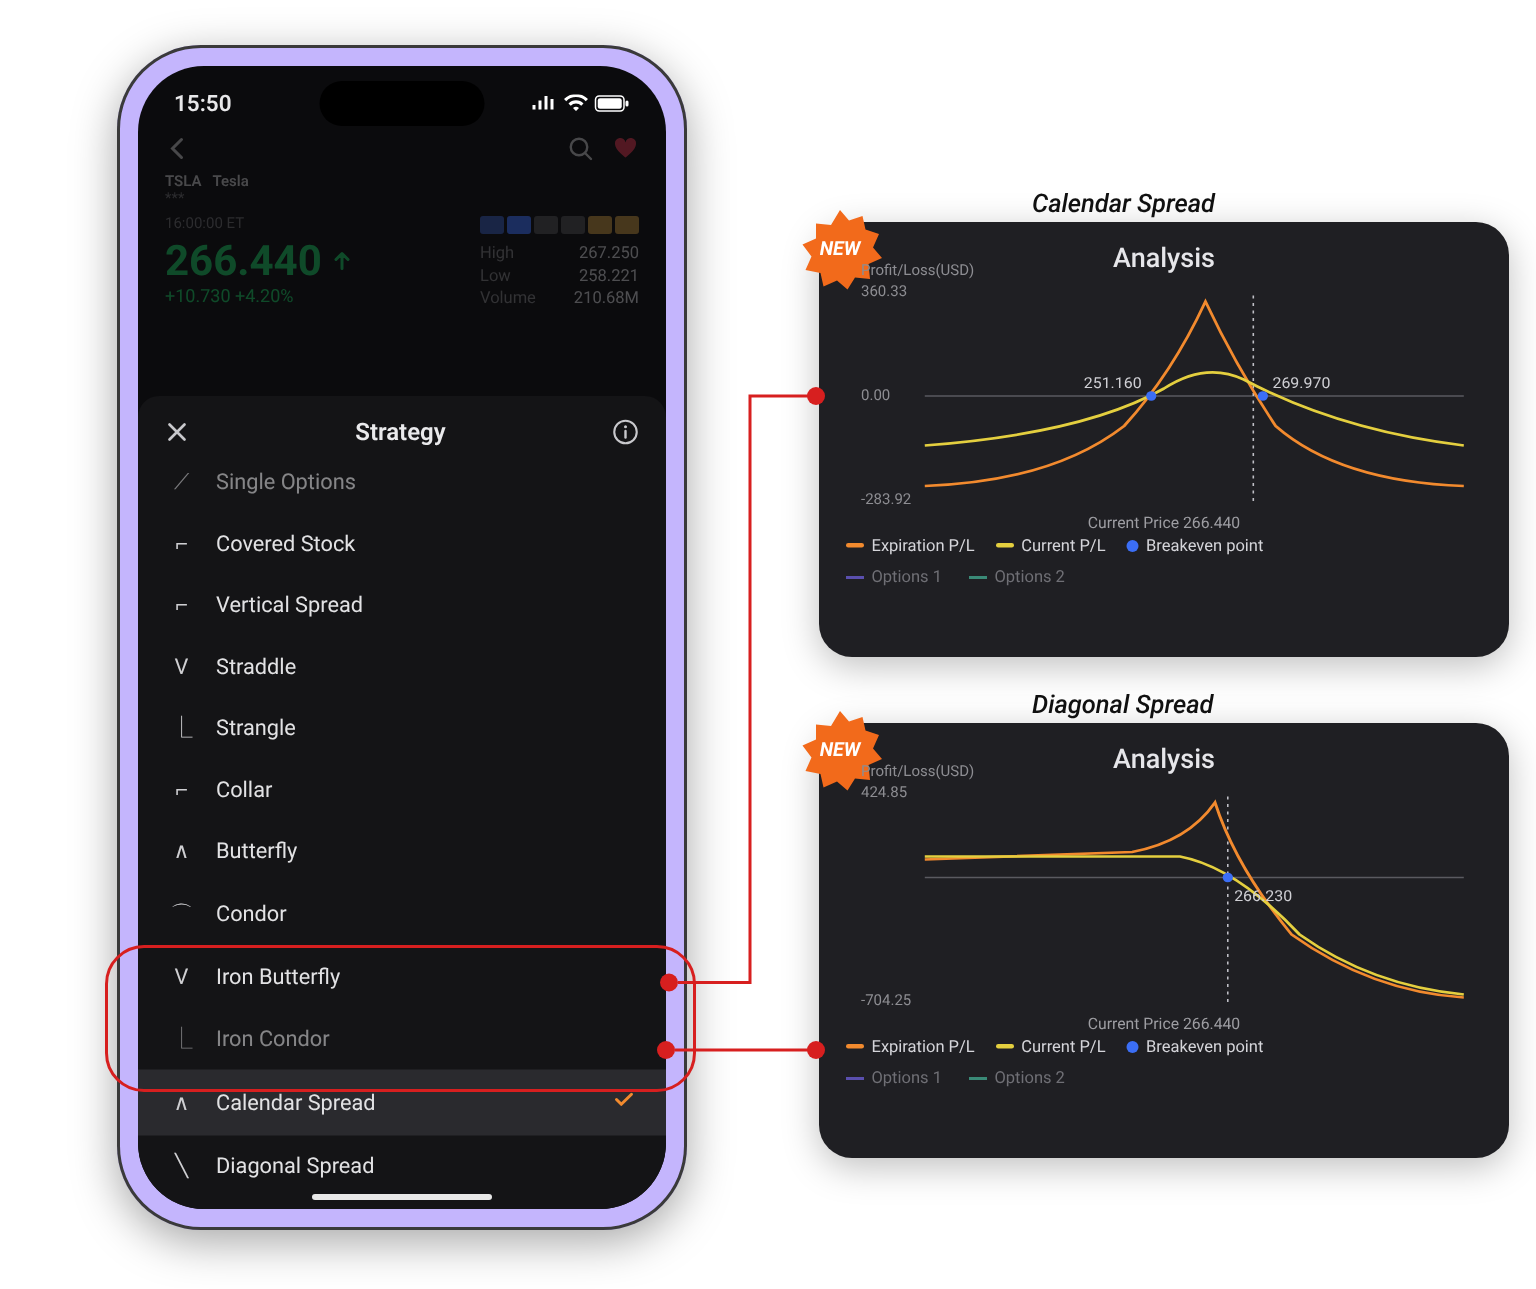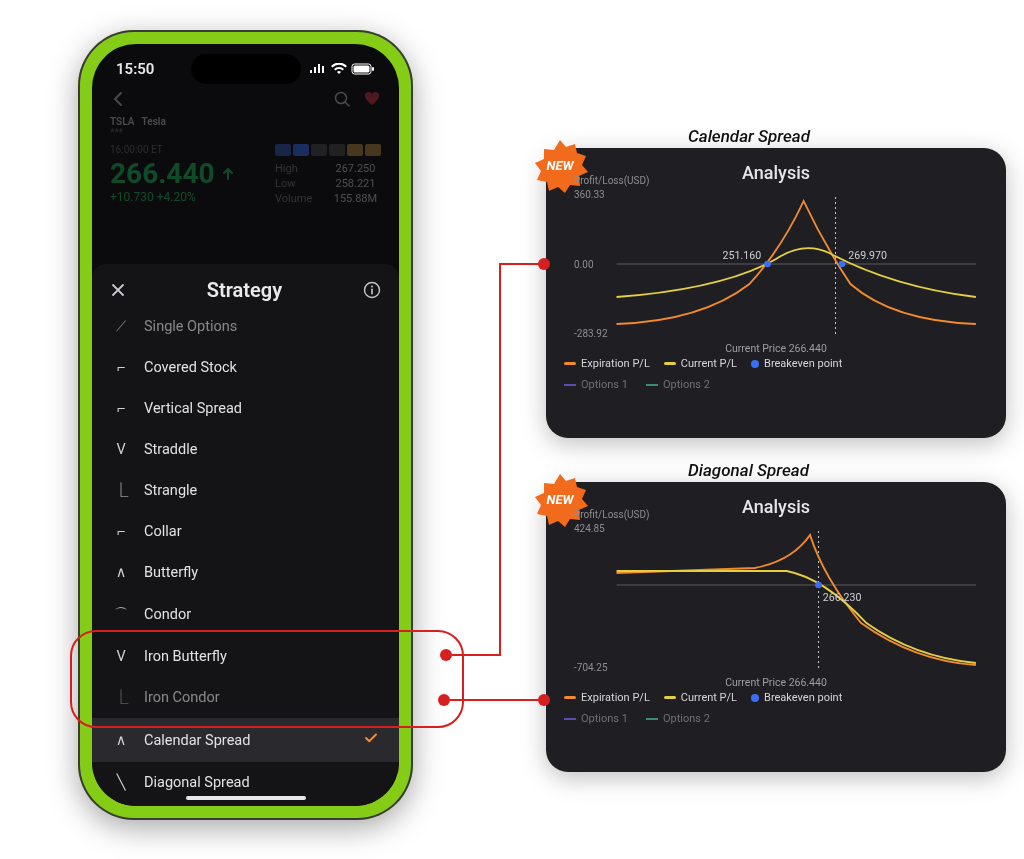--- a/index.html
+++ b/index.html
@@ -9,22 +9,22 @@
     background: #fff;
     border-radius: 24px;
     font-family: -apple-system, BlinkMacSystemFont, "Segoe UI", Roboto, Helvetica, Arial, sans-serif;
     position: relative;
     overflow: hidden;
   }
   
   .phone-shell {
     position: absolute;
     top: 30px; left: 78px;
-    width: 335px; height: 790px;
-    background: #84cc16;
+    width: 380px; height: 790px;
+    background: #c4b5fd;
     border-radius: 56px;
     box-shadow: 0 0 0 2px #3a3a3a inset, 0 8px 30px rgba(0,0,0,.35);
     padding: 14px;
   }
   .phone-screen {
     width: 100%; height: 100%;
     background: #0b0b0d;
     border-radius: 44px;
     position: relative;
     overflow: hidden;
@@ -49,35 +49,35 @@
   .topnav-right{display:flex;gap:12px; align-items:center;}
   .quote {
     padding: 2px 18px 0;
   }
   .quote .symline { font-size:10px; font-weight:600; color:#bdbdbf;}
   .quote .price-row{display:flex; justify-content:space-between; margin-top:6px;}
   .quote .price { font-size:28px; font-weight:700; color:#17c15e; display:flex;align-items:center;gap:6px;}
   .quote .change{font-size:12px; color:#17c15e;}
   .quote .sub{font-size:10px; color:#6a6a6e;}
   .stats { font-size:11px; color:#7a7a7e; display:grid; grid-template-columns:auto auto; column-gap:10px; row-gap:2px;}
-  .stats .v{color:#c8c8cc; text-align:center;}
+  .stats .v{color:#c8c8cc; text-align:right;}
   .badges { display:flex; gap:2px; margin-bottom:6px; justify-content:flex-end;}
   .badge { width:16px;height:12px; border-radius:2px; }
 
   .sheet {
     position:absolute; left:0; right:0; bottom:0; top:220px;
     background:#141416;
     border-top-left-radius:14px; border-top-right-radius:14px;
     display:flex; flex-direction:column;
   }
   .sheet-head{
     display:flex; align-items:center; justify-content:space-between;
     padding:14px 18px; color:#eaeaec;
   }
-  .sheet-title{font-size:20px; font-weight:600; flex:1; text-align:center;}
+  .sheet-title{font-size:16px; font-weight:600; flex:1; text-align:center;}
   .list{flex:1; overflow:hidden; padding-bottom:10px;}
   .item{
     display:flex; align-items:center; gap:14px;
     padding:12px 20px; font-size:14.5px; color:#e2e2e4;
     cursor:pointer;
   }
   .item.cut{opacity:.55;}
   .item.selected{background:#2a2a2e;}
   .item .stratico{width:18px;text-align:center; color:#cfcfd2;}
   .item .check{margin-left:auto; color:#f28a2e;}
@@ -196,21 +196,21 @@
             <span class="badge" style="background:#4a4a4e"></span>
             <span class="badge" style="background:#b8893a"></span>
             <span class="badge" style="background:#b8893a"></span>
           </div>
           <div class="stats">
             <span>High</span>
               <span class="v">267.250</span>
             <span>Low</span>
               <span class="v">258.221</span>
             <span>Volume</span>
-              <span class="v">155.88M</span>
+              <span class="v">210.68M</span>
           </div>
         </div>
       </div>
     </div>
 
     <div class="sheet">
       <div class="sheet-head">
         <span class="icon">
           <svg width="16" height="16" viewBox="0 0 16 16">
               <path d="m3 3 10 10M13 3 3 13" stroke="#c8c8cc" stroke-width="1.8" stroke-linecap="round"></path>

